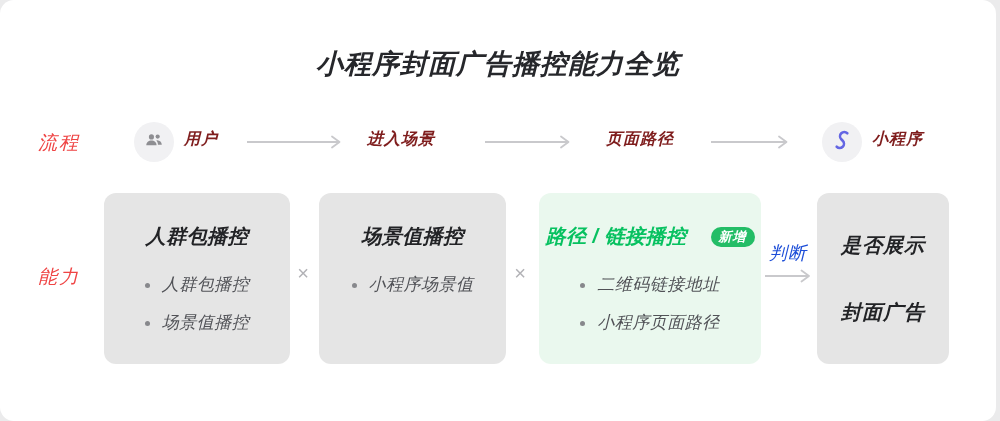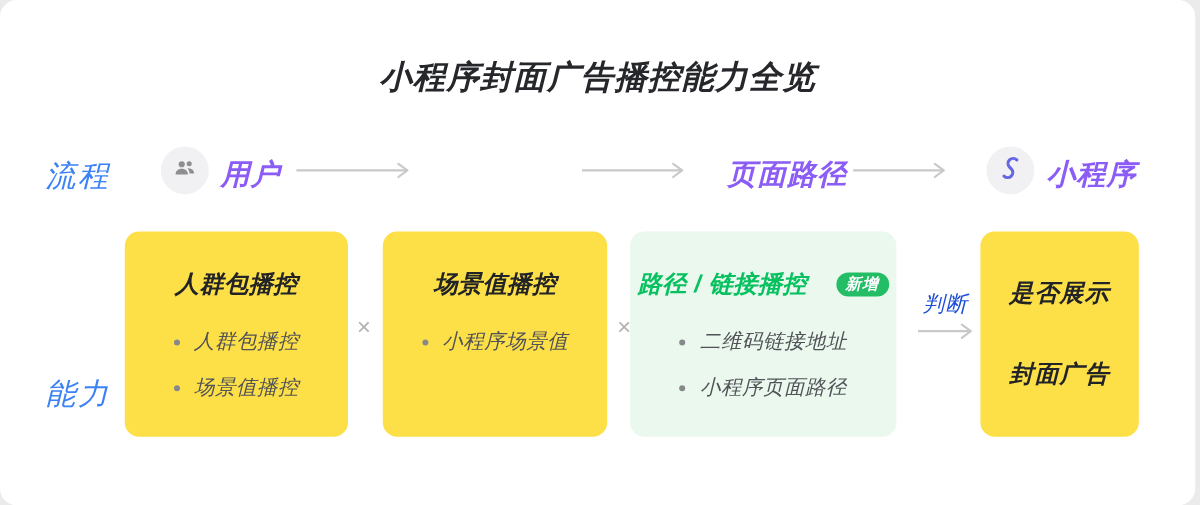--- a/index.html
+++ b/index.html
@@ -13,41 +13,41 @@
     position:relative;width:996px;height:421px;
     background:#ffffff;border-radius:14px;overflow:hidden;font-style:italic;
   }
   
   .page-title{
     position:absolute;top:46px;left:0;width:100%;
     text-align:center;font-size:27px;font-weight:bold;
     color:#26272b;letter-spacing:1px;
   }
   
-  .row-label{position:absolute;font-size:25px;color:#3b82f6;letter-spacing:2px;}
+  .row-label{position:absolute;font-size:19px;color:#ef4444;letter-spacing:2px;}
   .row-label.flow{left:38px;top:130px;}
-  .row-label.cap{left:38px;top:264px;margin-top:48px;}
+  .row-label.cap{left:38px;top:264px;}
   
   .flow-text{
-    position:absolute;top:129px;font-size:24px;font-weight:bold;
-    color:#8b5cf6;letter-spacing:1px;white-space:nowrap;
+    position:absolute;top:129px;font-size:16px;font-weight:bold;
+    color:#7f1d1d;letter-spacing:1px;white-space:nowrap;
   }
   .icon-circle{
     position:absolute;top:122px;width:40px;height:40px;border-radius:50%;
     background:#f1f1f3;display:flex;align-items:center;justify-content:center;
   }
   .harrow{position:absolute;top:135px;height:14px;}
   
   .cap-box{
     position:absolute;top:193px;height:171px;border-radius:12px;
-    background:#fde047;box-sizing:border-box;
+    background:#e5e5e5;box-sizing:border-box;
   }
   .cap-box.b1{left:104px;width:186px;}
   .cap-box.b2{left:319px;width:187px;}
-  .cap-box.b3{left:525px;width:222px;background:#eaf8ee;}
+  .cap-box.b3{left:539px;width:222px;background:#eaf8ee;}
   .cap-box.b4{left:817px;width:132px;}
   .box-title{
     margin-top:30px;text-align:center;font-size:20px;font-weight:bold;
     color:#222326;letter-spacing:0.5px;white-space:nowrap;
   }
   .cap-box.b3 .box-title{
     color:#07c160;display:flex;align-items:center;justify-content:center;gap:7px;
   }
   .new-badge{
     display:inline-block;font-size:13px;font-weight:bold;color:#ffffff;
@@ -99,20 +99,21 @@
   </div>
   <div class="flow-text" style="left:184px;">用户</div>
 
   <div class="harrow" style="left:246px;">
     <svg width="97" height="14" viewBox="0 0 97 14">
       <line x1="1" y1="7" x2="93" y2="7" stroke="#c9c9cc" stroke-width="1.8"></line>
       <path d="M86 1.5 L93.5 7 L86 12.5" fill="none" stroke="#c9c9cc" stroke-width="1.8" stroke-linecap="round" stroke-linejoin="round"></path>
     </svg>
   </div>
 
+  <div class="flow-text" style="left:367px;">进入场景</div>
 
   <div class="harrow" style="left:484px;">
     <svg width="88" height="14" viewBox="0 0 88 14">
       <line x1="1" y1="7" x2="84" y2="7" stroke="#c9c9cc" stroke-width="1.8"></line>
       <path d="M77 1.5 L84.5 7 L77 12.5" fill="none" stroke="#c9c9cc" stroke-width="1.8" stroke-linecap="round" stroke-linejoin="round"></path>
     </svg>
   </div>
 
   <div class="flow-text" style="left:606px;">页面路径</div>
 

